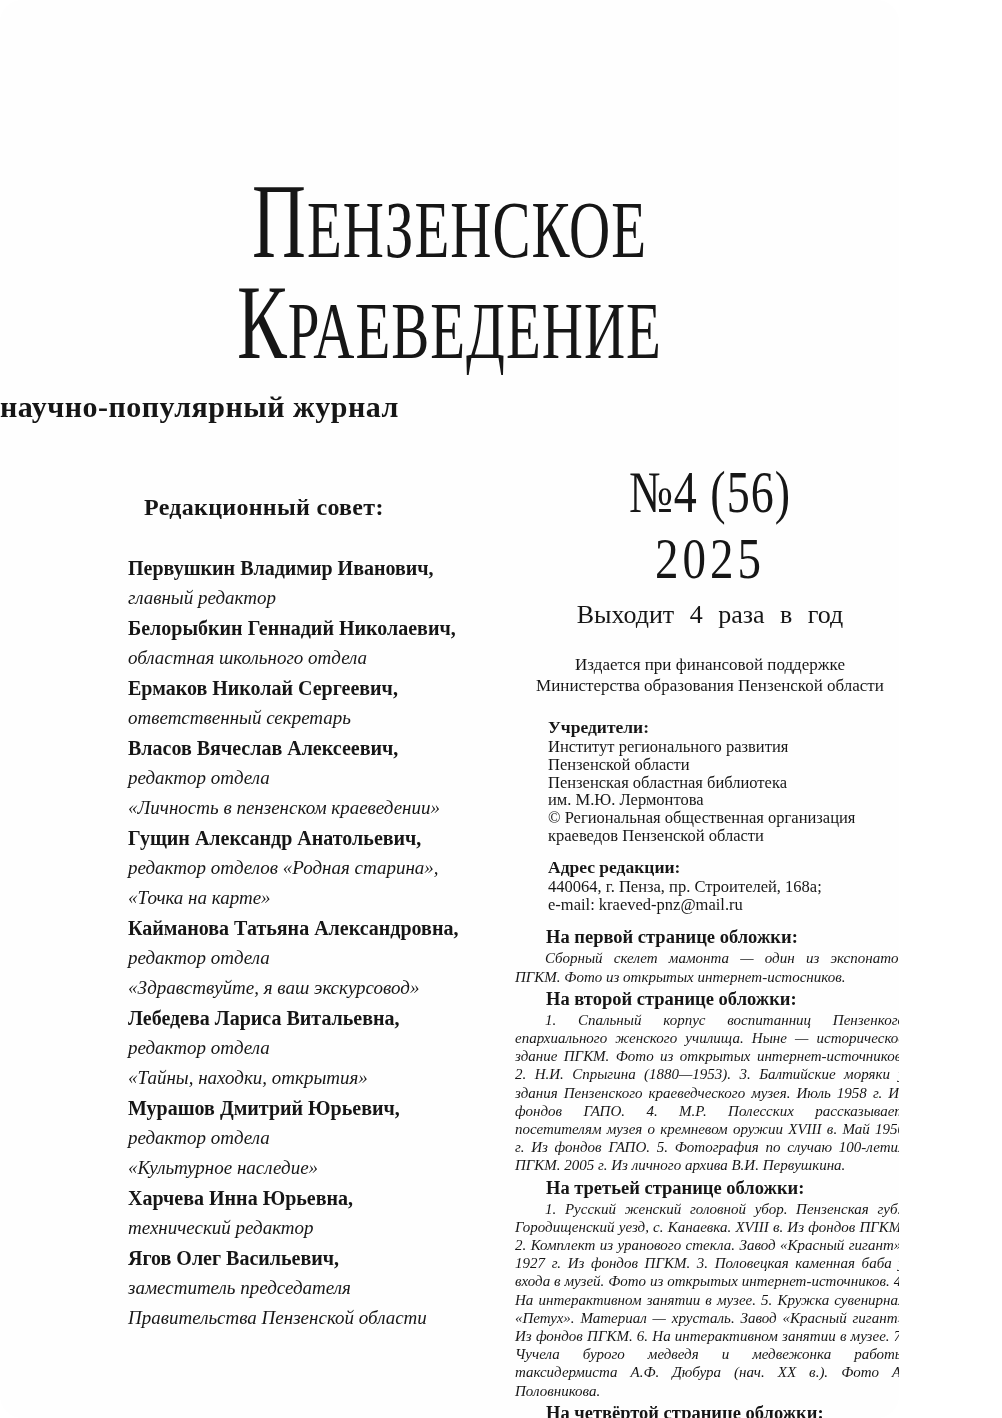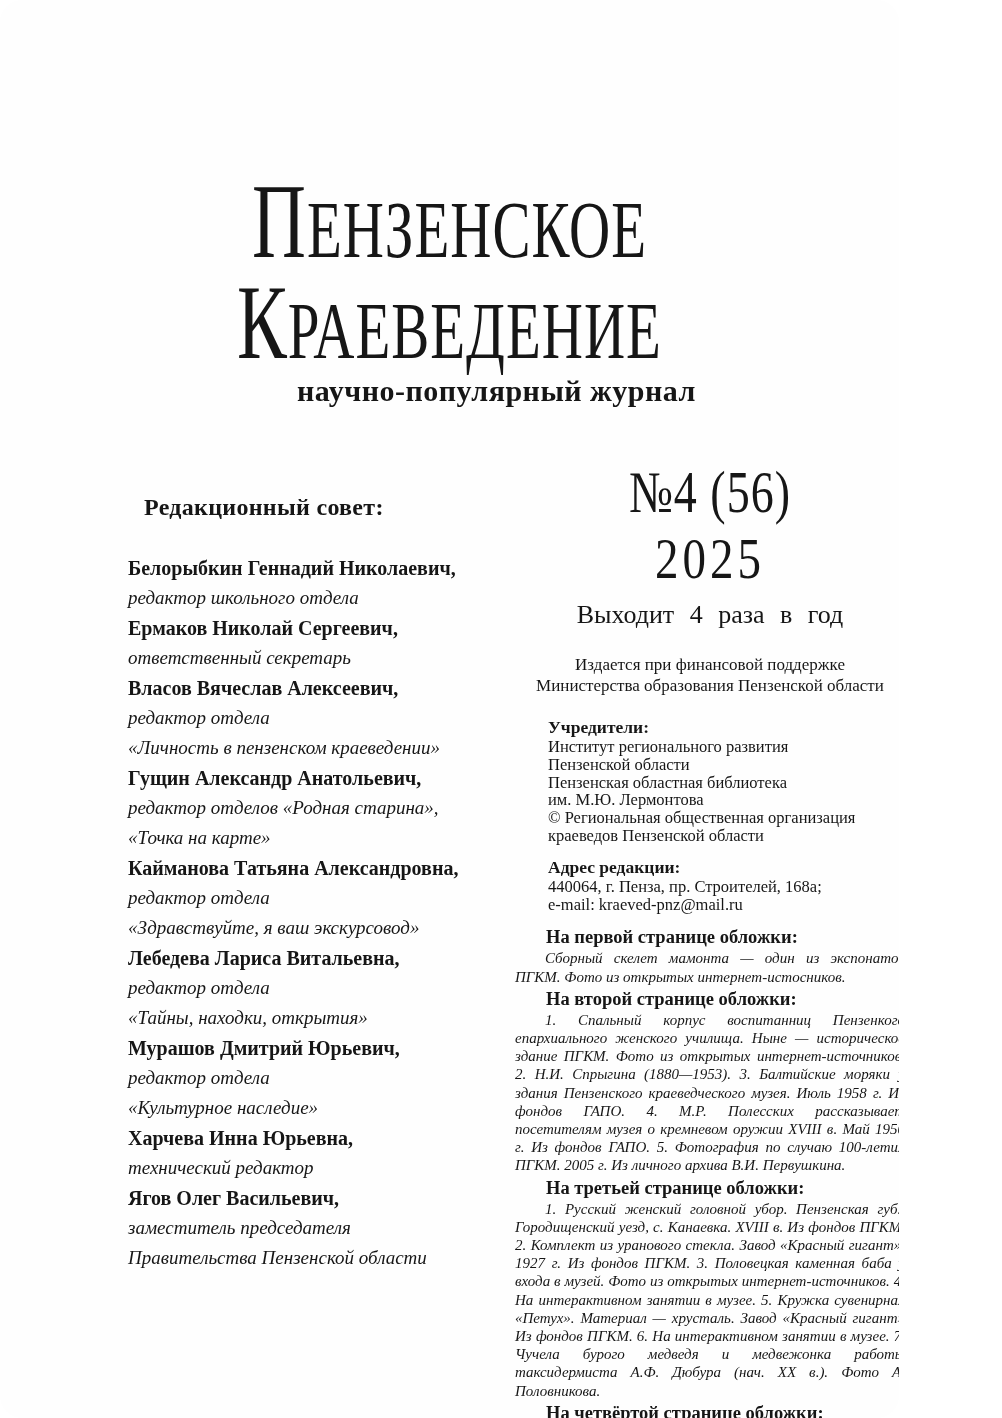--- a/index.html
+++ b/index.html
@@ -25,28 +25,26 @@
     font-size: 57px;
     line-height: 66px;
     letter-spacing: 1px;
     transform: scaleY(1.42);
   }
   .title-line::first-letter { font-size: 131%; }
   .t1 { top: 190px; }
   .t2 { top: 291px; }
   .subtitle {
     position: absolute;
-    top: 374px;
+    top: 390px;
     left: 0;
     width: 100%;
-    text-align: center;
     font-size: 30px;
     font-weight: 700;
     letter-spacing: 0.5px;
-    padding-left: 47px;
   }
 
   
   .left-col {
     position: absolute;
     left: 128px;
     top: 492px;
     width: 372px;
   }
   .board-heading {
@@ -125,22 +123,26 @@
 <div id="page">
 
   <div class="title-line t1">Пензенское</div>
   <div class="title-line t2">краеведение</div>
   <div class="subtitle">научно-популярный журнал</div>
 
   <div class="left-col">
     <div class="board-heading">Редакционный совет:</div>
 
     <div>
+      <div class="bline bname">Первушкин Владимир Иванович,</div>
+      <div class="bline brole">главный редактор</div>
+    </div>
+    <div>
       <div class="bline bname">Белорыбкин Геннадий Николаевич,</div>
-      <div class="bline brole">редактор школьного отдела</div>
+      <div class="bline brole">областная школьного отдела</div>
     </div>
     <div>
       <div class="bline bname">Ермаков Николай Сергеевич,</div>
       <div class="bline brole">ответственный секретарь</div>
     </div>
     <div>
       <div class="bline bname">Власов Вячеслав Алексеевич,</div>
       <div class="bline brole">редактор отдела</div>
       <div class="bline brole">«Личность в пензенском краеведении»</div>
     </div>

